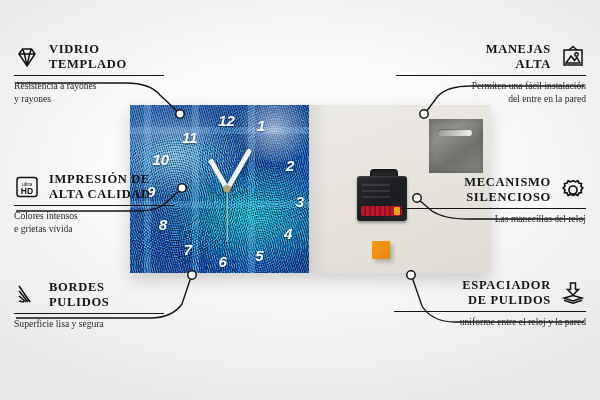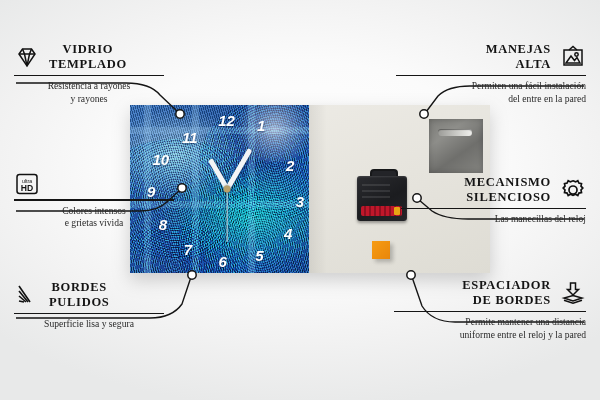--- a/index.html
+++ b/index.html
@@ -81,21 +81,21 @@
   #spacer{position:absolute;left:63px;top:136px;width:18px;height:18px;background:linear-gradient(135deg,#f79c13,#e8860a);
        box-shadow:3px 3px 4px rgba(0,0,0,.22);}
   
   .callout{position:absolute;}
   .callout .ttl{
     font-family:"Liberation Serif",serif;font-weight:700;font-size:12.5px;
     letter-spacing:.7px;color:#141414;line-height:1.18;white-space:nowrap;
   }
   .callout .rule{height:1.5px;background:#151515;margin:3px 0 4px;}
   .callout .desc{font-size:9.6px;color:#2a2a2a;line-height:1.32;white-space:nowrap;}
-  .callout.left .ttl,.callout.left .desc{text-align:center;}
+  .callout.left .ttl,.callout.left .desc{text-align:left;}
   .callout.right .ttl,.callout.right .desc{text-align:right;}
   .head{display:flex;align-items:center;gap:9px;}
   .callout.right .head{justify-content:flex-end;}
   .ico{width:26px;height:24px;flex:0 0 auto;color:#111;}
   .ico svg{display:block;width:100%;height:100%;}
   svg.lines{position:absolute;left:0;top:0;width:600px;height:400px;pointer-events:none;}
 </style>
 </head>
 <body>
 
@@ -201,20 +201,24 @@
 
   <div class="callout left" style="left:14px;top:172px;width:160px;">
     <div class="head">
       <span class="ico">
         <svg viewBox="0 0 26 24">
           <rect x="3" y="2.5" width="20" height="19" rx="2.5" fill="none" stroke="currentColor" stroke-width="1.5"></rect>
           <text x="13" y="10.5" text-anchor="middle" font-family="Liberation Sans, sans-serif" font-size="5.2" fill="currentColor">ultra</text>
           <text x="13" y="18.6" text-anchor="middle" font-family="Liberation Sans, sans-serif" font-size="8.6" font-weight="bold" fill="currentColor">HD</text>
         </svg>
       </span>
+      <div>
+        <div class="ttl">IMPRESIÓN DE</div>
+        <div class="ttl">ALTA CALIDAD</div>
+      </div>
     </div>
     <div class="rule"></div>
     <div class="desc">Colores intensos</div>
     <div class="desc">e grietas vívida</div>
   </div>
 
   <div class="callout left" style="left:14px;top:280px;width:150px;">
     <div class="head">
       <span class="ico">
         <svg viewBox="0 0 26 24">
@@ -273,30 +277,29 @@
       </span>
     </div>
     <div class="rule"></div>
     <div class="desc">Las manecillas del reloj</div>
   </div>
 
   <div class="callout right" style="right:14px;top:278px;width:192px;">
     <div class="head">
       <div>
         <div class="ttl">ESPACIADOR</div>
-        <div class="ttl">DE BORDES</div>
+        <div class="ttl">DE PULIDOS</div>
       </div>
       <span class="ico">
         <svg viewBox="0 0 26 24">
             <g fill="none" stroke="currentColor" stroke-width="1.5">
           <path d="M10.5 2 L15.5 2 L15.5 8.5 L18.5 8.5 L13 14 L7.5 8.5 L10.5 8.5 Z"></path>
           <path d="M13 14.5 L22 17 L13 20 L4 17 Z"></path>
           <path d="M4 19.2 L13 22.2 L22 19.2"></path>
             </g>
           </svg>
       </span>
     </div>
     <div class="rule"></div>
-    <div class="desc">Permite mantener una distancia</div>
     <div class="desc">uniforme entre el reloj y la pared</div>
   </div>
 
 </div>
 
 </body></html>

